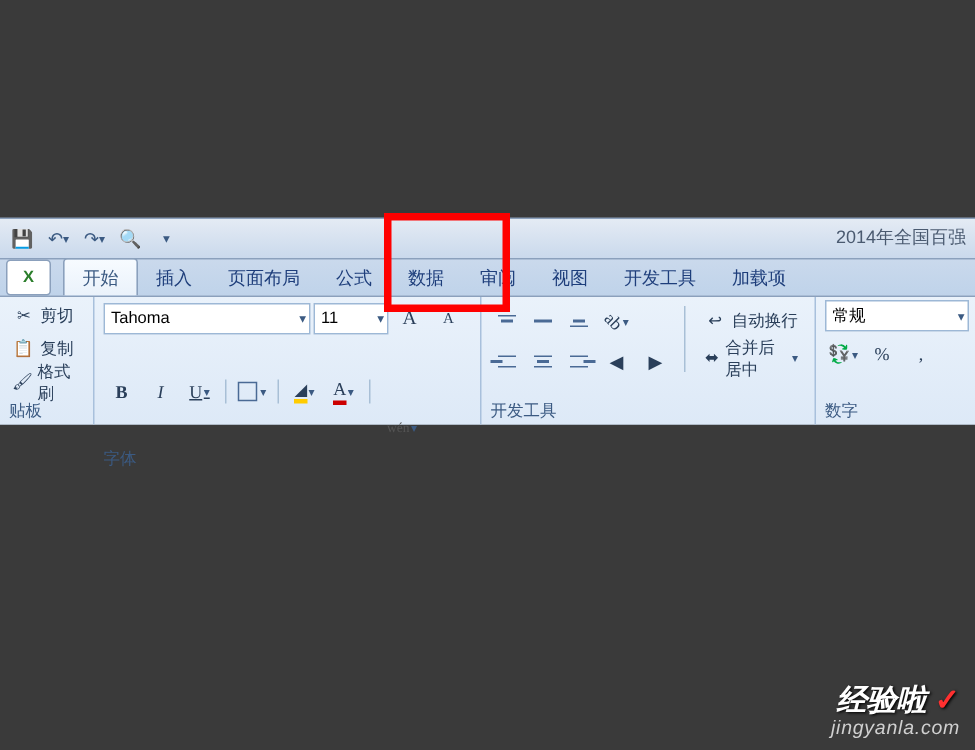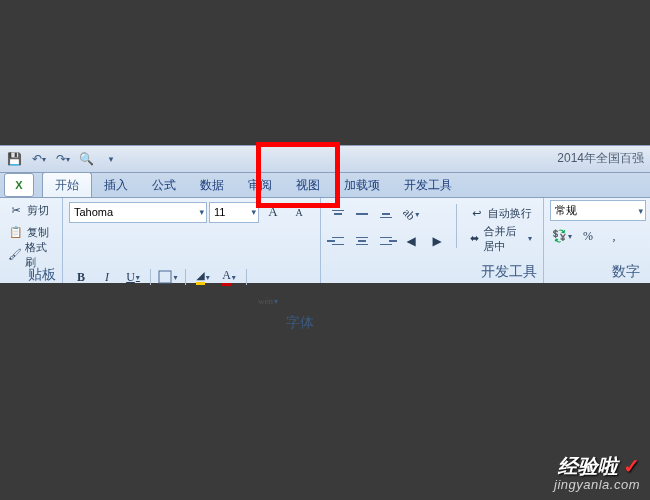--- a/index.html
+++ b/index.html
@@ -91,22 +91,22 @@
     display: flex;
   }
   .group {
     border-right: 1px solid #a8c0dc;
     padding: 2px 6px 0 6px;
     display: flex;
     flex-direction: column;
     position: relative;
   }
   .group-label {
-    text-align: right;
-    font-size: 14px;
+    text-align: left;
+    font-size: 11px;
     color: #3b5a82;
     padding: 1px 0 2px 0;
     margin-top: auto;
     font-family: Liberation Mono, monospace;
   }
   .group-body { display: flex; flex: 1; gap: 4px; }
   .vstack { display: flex; flex-direction: column; gap: 1px; }
   .hstack { display: flex; align-items: center; gap: 2px; }
   .small-btn {
     display: flex;
@@ -223,26 +223,27 @@
       </div>
     <div class="qat-btn">🔍</div>
     <div class="qat-btn" style="font-size:9px;">▾</div>
     <div class="doc-title">2014年全国百强</div>
   </div>
 
   <div class="tabs">
     <div class="office-btn">X</div>
     <div class="tab active">开始</div>
     <div class="tab">插入</div>
+    <div class="tab">页面布局</div>
     <div class="tab">公式</div>
     <div class="tab">数据</div>
     <div class="tab">审阅</div>
     <div class="tab">视图</div>
+    <div class="tab">开发工具</div>
     <div class="tab">加载项</div>
-    <div class="tab">开发工具</div>
   </div>
 
   <div class="ribbon">
 
     <div class="group" style="width:50px;">
       <div class="vstack">
         <div class="small-btn">
           <span class="icon-box">✂</span>
           <span>剪切</span>
         </div>
@@ -252,21 +253,21 @@
         </div>
         <div class="small-btn">
           <span class="icon-box">🖌</span>
           <span>格式刷</span>
         </div>
       </div>
       <div class="group-label">贴板</div>
     </div>
 
     <div class="group" style="width:245px;">
-      <div class="vstack" style="gap:17px;">
+      <div class="vstack" style="gap:1px;">
         <div class="hstack">
           <div class="font-select" style="width:118px;">Tahoma</div>
           <div class="font-select" style="width:30px;">11</div>
           <div class="fmt-btn" style="font-size:13px;">A</div>
           <div class="fmt-btn" style="font-size:10px;">A</div>
         </div>
         <div class="hstack">
           <div class="fmt-btn bold">B</div>
           <div class="fmt-btn italic">I</div>
           <div class="fmt-btn underline drop">U</div>

